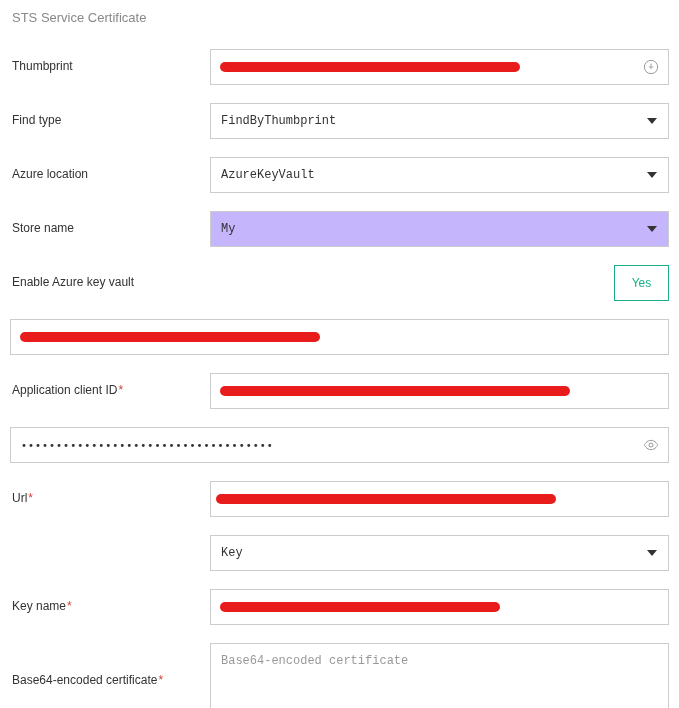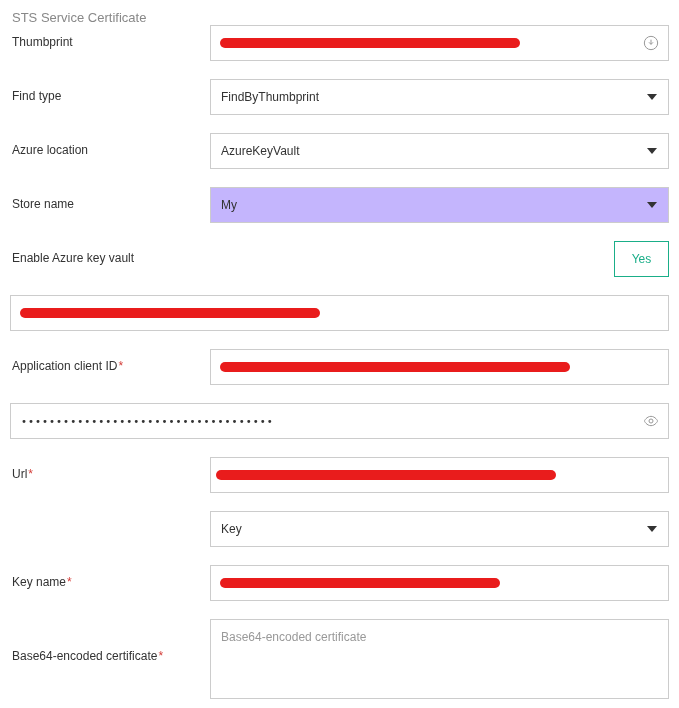--- a/index.html
+++ b/index.html
@@ -8,20 +8,21 @@
     padding: 10px;
     font-family: Arial, Helvetica, sans-serif;
     font-size: 12px;
     color: #333;
     width: 679px;
     background: #fff;
   }
   .section-title {
     color: #888;
     font-size: 13px;
+    margin-bottom: 24px;
     padding-left: 2px;
   }
   .form-row {
     display: flex;
     align-items: flex-start;
     margin-bottom: 18px;
   }
   .label-col {
     width: 200px;
     padding-top: 10px;
@@ -37,21 +38,21 @@
     flex: 1;
   }
   .text-input, .select-input, .textarea-input {
     width: 100%;
     height: 36px;
     border: 1px solid #ccc;
     padding: 0 10px;
     font-size: 12px;
     background: #fff;
     color: #333;
-    font-family: Liberation Sans, sans-serif;
+    font-family: Liberation Mono, monospace;
   }
   .text-input.with-icon {
     padding-right: 36px;
   }
   .select-input {
     appearance: none;
     -webkit-appearance: none;
     background-image: none;
     padding-right: 30px;
   }

